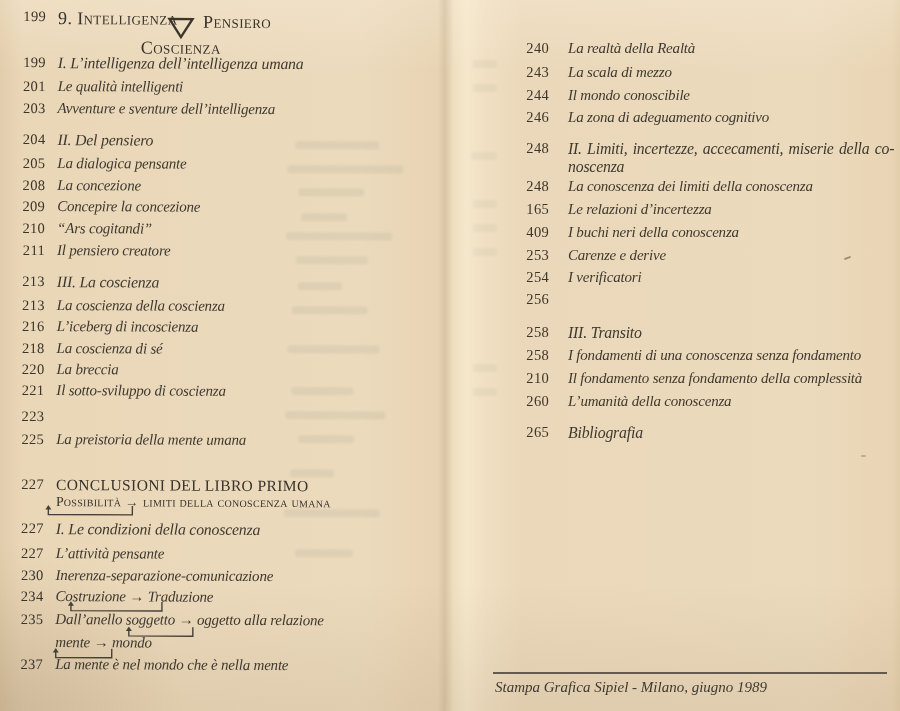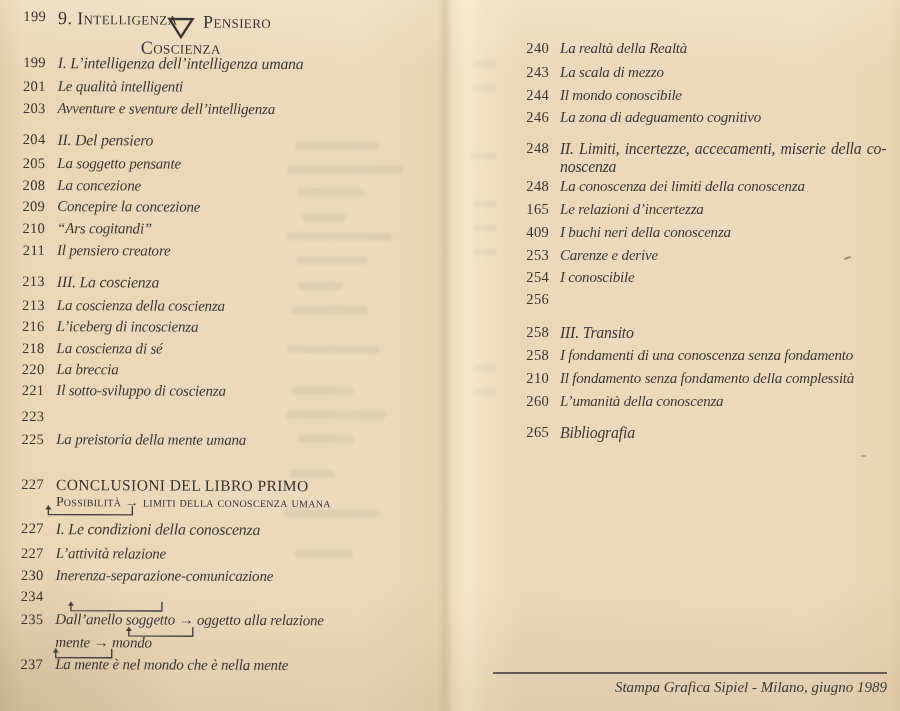--- a/index.html
+++ b/index.html
@@ -19,33 +19,33 @@
   .row{position:absolute;left:0;width:100%;height:22px;}
   .num{
     position:absolute;left:8px;width:38px;text-align:right;
     font-size:14.5px;color:#3b352b;letter-spacing:.3px;
   }
   .pr .num{left:60px;width:34px;}
   .txt{
     position:absolute;left:58px;white-space:nowrap;
     font-style:italic;font-size:15px;letter-spacing:-0.2px;color:#3e392f;
   }
-  .pr .txt{left:105px;}
+  .pr .txt{left:113px;}
   .sec{font-size:15.8px;}
   .wrap2{white-space:pre-line;width:345px;line-height:17.5px;word-spacing:1.5px;}
   .caps{font-style:normal;font-size:15.5px;letter-spacing:.4px;color:#37322a;}
   .sc{font-style:normal;font-variant:small-caps;color:#37322a;}
   .sub{font-size:13.8px;letter-spacing:.3px;}
   .chapter{position:absolute;top:0;left:0;width:100%;height:60px;}
   .chapter .piece{position:absolute;font-variant:small-caps;font-style:normal;font-size:18px;letter-spacing:.4px;color:#37322a;}
   .tri{position:absolute;}
   .loop{position:absolute;}
   .colophon-rule{position:absolute;top:672px;left:38px;width:394px;height:1.5px;background:#4e473c;opacity:.85;}
   .colophon{
-    position:absolute;top:679px;left:40px;width:392px;text-align:right;
+    position:absolute;top:679px;left:40px;width:392px;text-align:left;
     font-style:italic;font-size:15px;color:#3e392f;
   }
   .bleed{
     position:absolute;height:8px;border-radius:3px;
     background:#9aa088;opacity:.17;filter:blur(1.3px);
   }
   .pr .bleed{opacity:.11;}
   .speck{position:absolute;background:rgba(80,70,50,.5);border-radius:1px;}
 </style>
 </head>
@@ -77,21 +77,21 @@
       <div class="row" style="top:100px">
           <span class="num">203</span>
           <span class="txt">Avventure e sventure dell’intelligenza</span>
         </div>
       <div class="row" style="top:131px">
           <span class="num">204</span>
           <span class="txt sec">II. Del pensiero</span>
         </div>
       <div class="row" style="top:155px">
           <span class="num">205</span>
-          <span class="txt">La soggetto pensante</span>
+          <span class="txt">La dialogica pensante</span>
         </div>
       <div class="row" style="top:177px">
           <span class="num">208</span>
           <span class="txt">La concezione</span>
         </div>
       <div class="row" style="top:198px">
           <span class="num">209</span>
           <span class="txt">Concepire la concezione</span>
         </div>
       <div class="row" style="top:220px">
@@ -145,29 +145,30 @@
         <path d="M3.5 3 V9.5 H87.5 V0.5" fill="none" stroke="#46403a" stroke-width="1.4"></path>
         <polygon points="0.5,4.5 6.5,4.5 3.5,0" fill="#46403a"></polygon>
       </svg>
 
       <div class="row" style="top:520px">
           <span class="num">227</span>
           <span class="txt sec">I. Le condizioni della conoscenza</span>
         </div>
       <div class="row" style="top:545px">
           <span class="num">227</span>
-          <span class="txt">L’attività relazione</span>
+          <span class="txt">L’attività pensante</span>
         </div>
       <div class="row" style="top:567px">
           <span class="num">230</span>
           <span class="txt">Inerenza-separazione-comunicazione</span>
         </div>
 
       <div class="row" style="top:588px">
           <span class="num">234</span>
+          <span class="txt">Costruzione → Traduzione</span>
         </div>
       <svg class="loop" style="left:70px;top:601px" width="97" height="12" viewBox="0 0 97 12">
         <path d="M3.5 3 V9.5 H94.5 V0.5" fill="none" stroke="#46403a" stroke-width="1.4"></path>
         <polygon points="0.5,4.5 6.5,4.5 3.5,0" fill="#46403a"></polygon>
       </svg>
 
       <div class="row" style="top:611px">
           <span class="num">235</span>
           <span class="txt">Dall’anello soggetto → oggetto alla relazione</span>
         </div>
@@ -244,21 +245,21 @@
     <div class="row" style="top:224px">
         <span class="num">409</span>
         <span class="txt">I buchi neri della conoscenza</span>
       </div>
     <div class="row" style="top:247px">
         <span class="num">253</span>
         <span class="txt">Carenze e derive</span>
       </div>
     <div class="row" style="top:269px">
         <span class="num">254</span>
-        <span class="txt">I conoscibile</span>
+        <span class="txt">I verificatori</span>
       </div>
     <div class="row" style="top:291px">
         <span class="num">256</span>
       </div>
 
     <div class="row" style="top:324px">
         <span class="num">258</span>
         <span class="txt sec">III. Transito</span>
       </div>
     <div class="row" style="top:347px">

